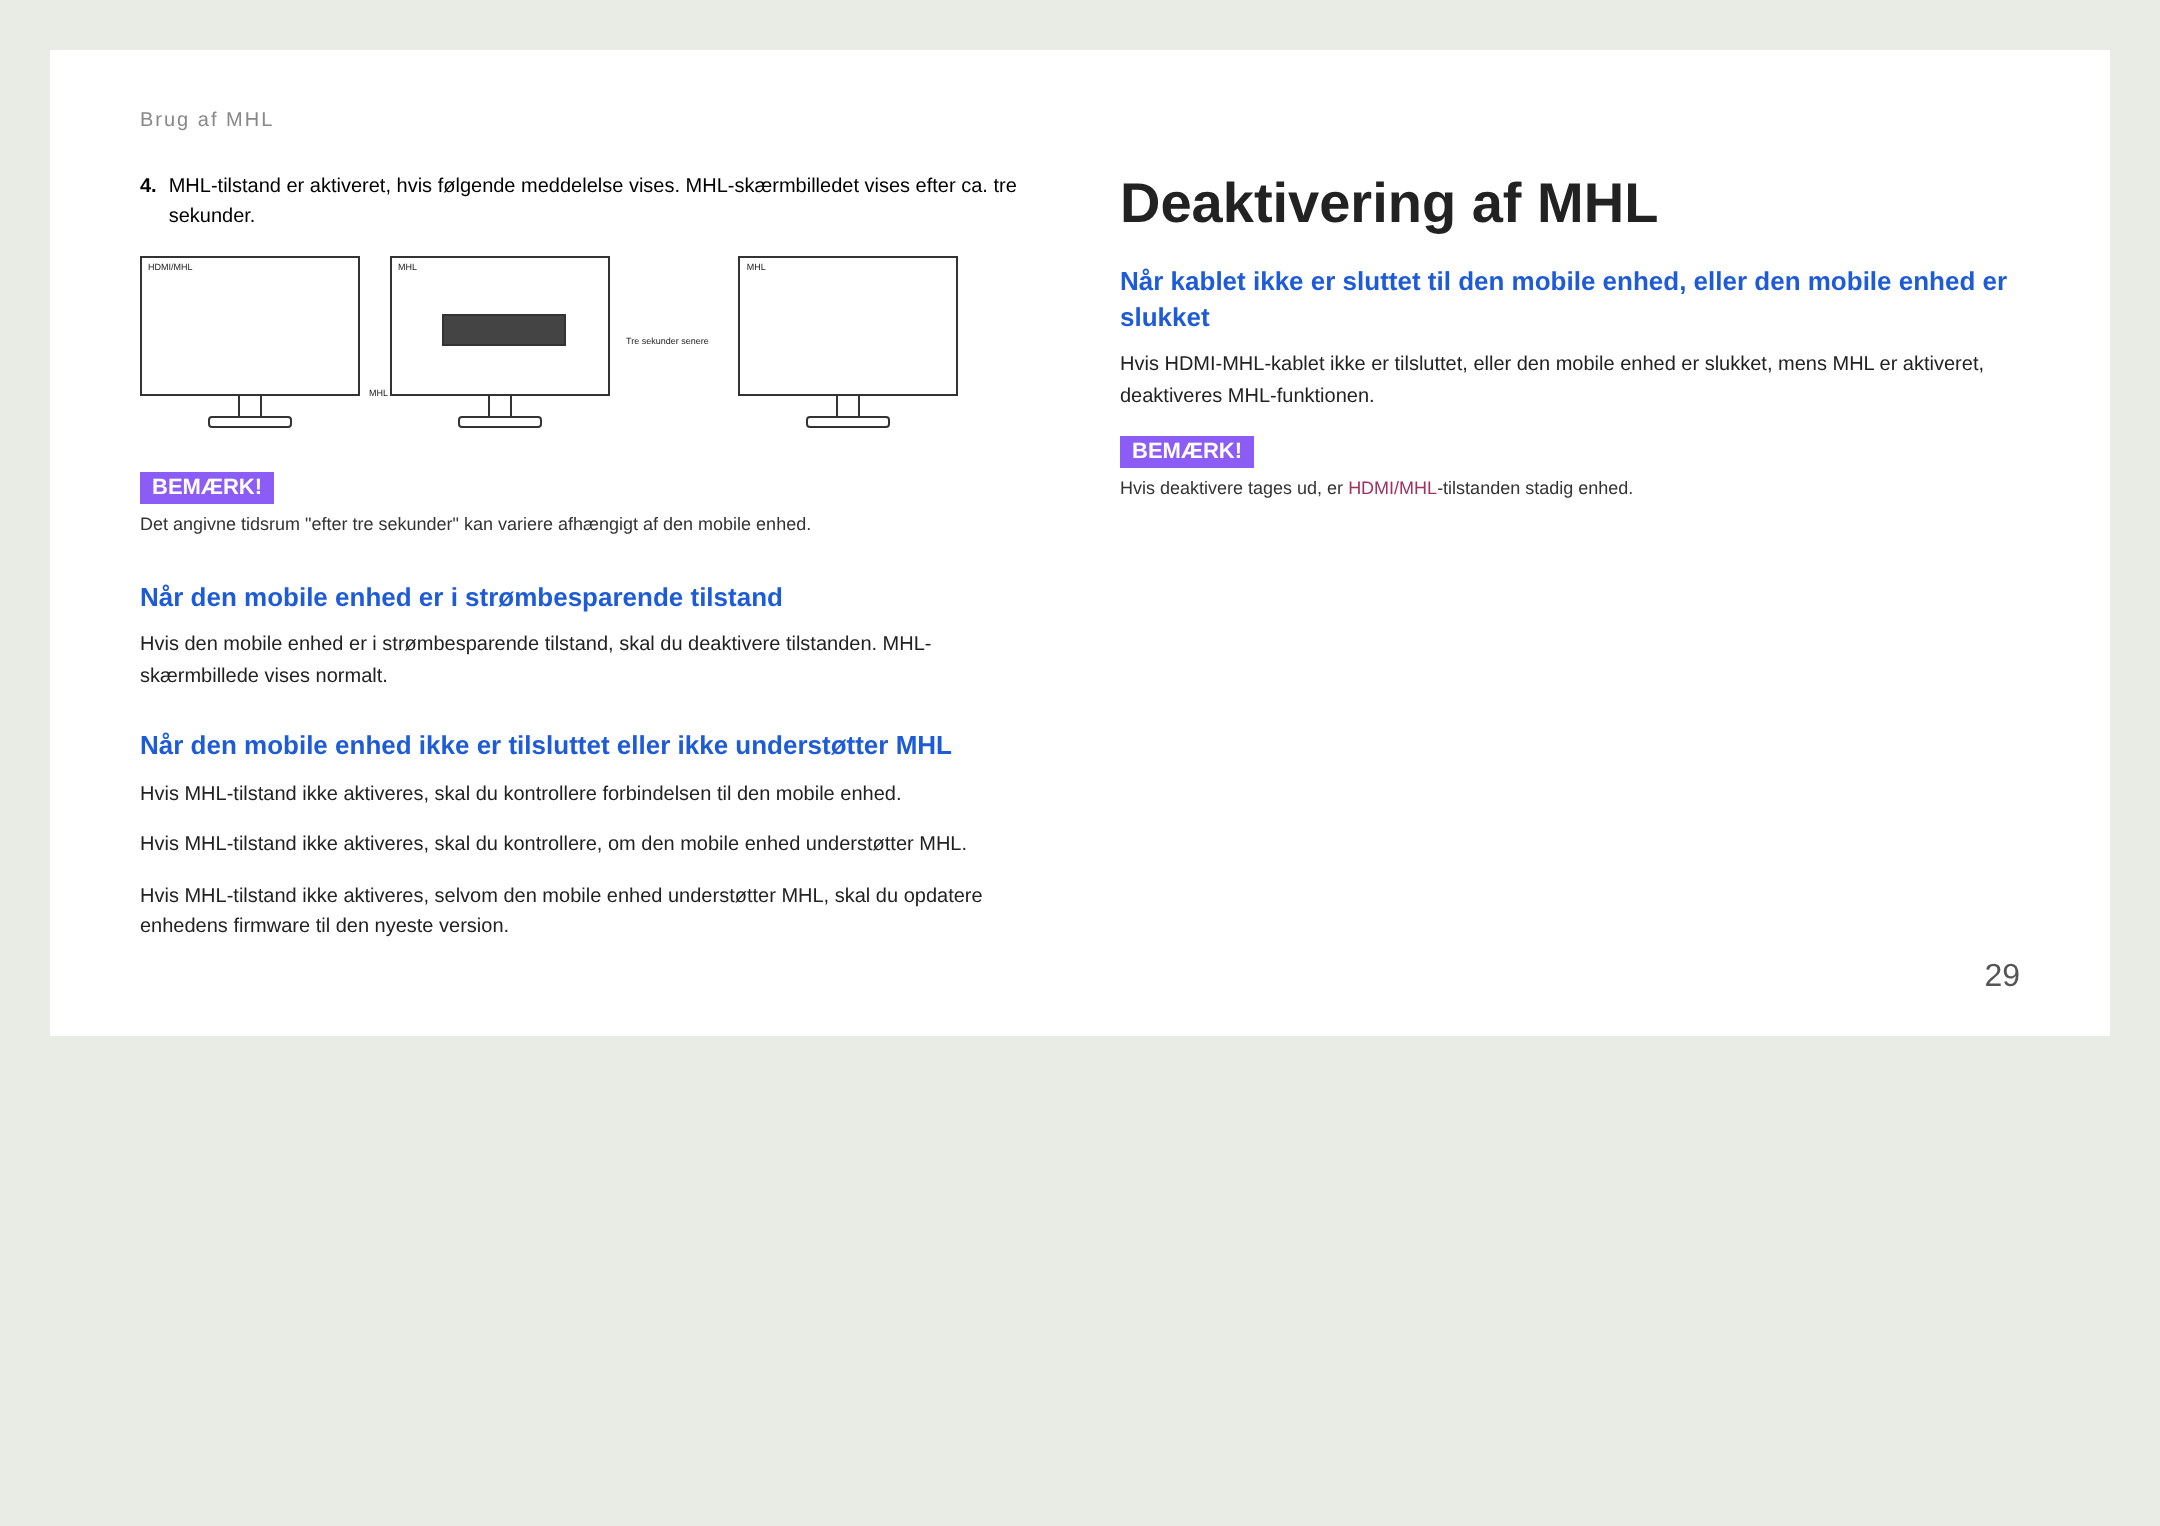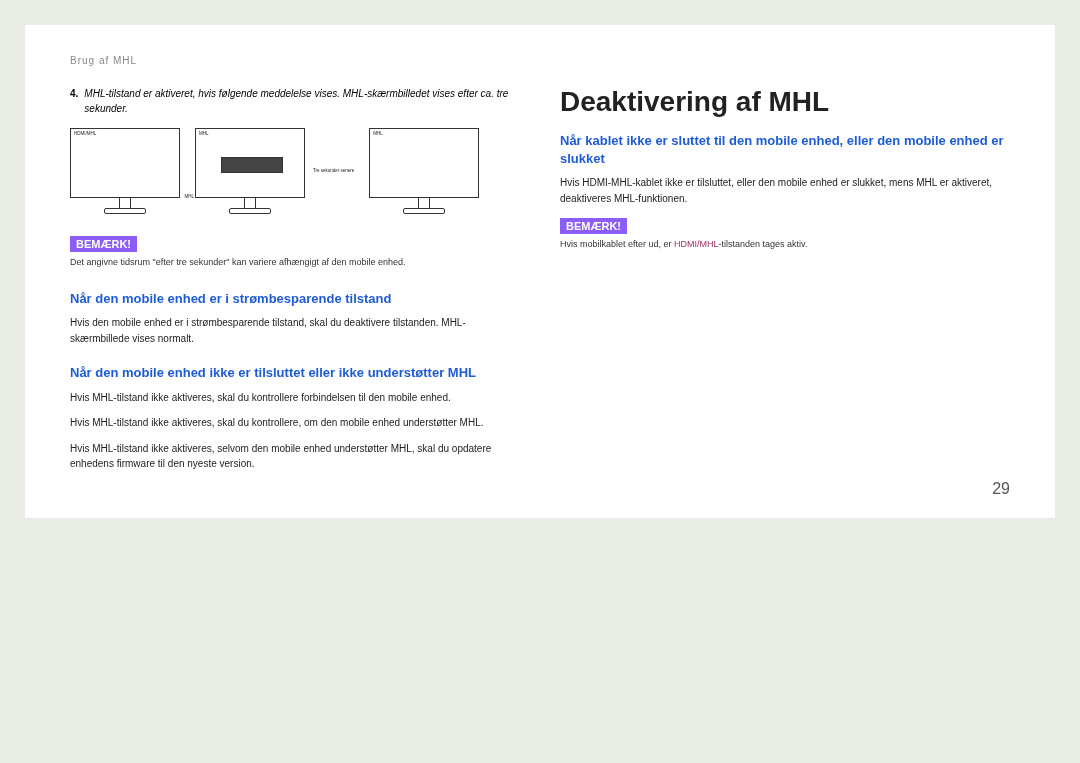--- a/index.html
+++ b/index.html
@@ -42,21 +42,20 @@
     font-size: 10px;
     line-height: 1.5;
     margin-bottom: 12px;
   }
   .step-num {
     font-weight: bold;
     margin-right: 6px;
   }
   .step-text {
     flex: 1;
-    font-style: italic;
   }
   .monitors {
     display: flex;
     gap: 15px;
     align-items: flex-start;
     margin: 10px 0 20px 0;
   }
   .monitor-group {
     display: flex;
     align-items: center;
@@ -230,21 +229,21 @@
 
       <div class="col">
         <h1 class="main-heading">Deaktivering af MHL</h1>
 
         <div class="sub-blue" style="margin-top:0;">Når kablet ikke er sluttet til den mobile enhed, eller den mobile enhed er slukket</div>
         <div class="body-text">Hvis HDMI-MHL-kablet ikke er tilsluttet, eller den mobile enhed er slukket, mens MHL er aktiveret, deaktiveres MHL-funktionen.</div>
 
         <div>
           <span class="note-badge">BEMÆRK!</span>
           <div class="note-text">
-            <span>Hvis mobilkablet efter ud, er </span><span class="hl">HDMI/MHL</span><span>-tilstanden tages aktiv.</span>
+            <span>Hvis deaktivere tages ud, er </span><span class="hl">HDMI/MHL</span><span>-tilstanden stadig enhed.</span>
           </div>
         </div>
       </div>
 
     </div>
 
     <div class="page-num">29</div>
   </div>
 </div>
 

